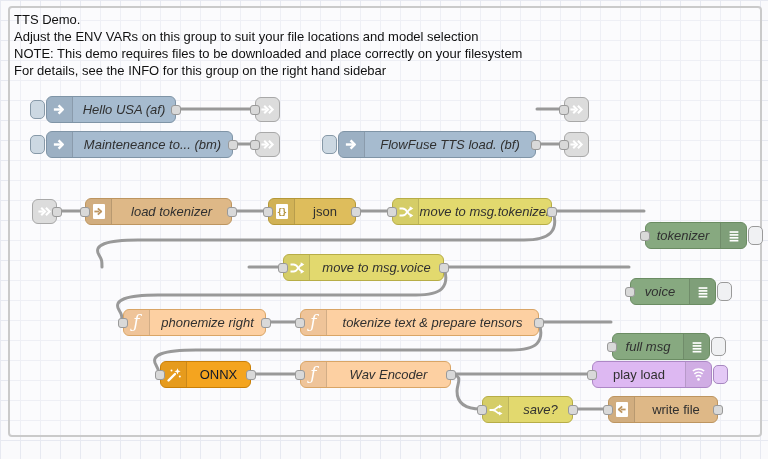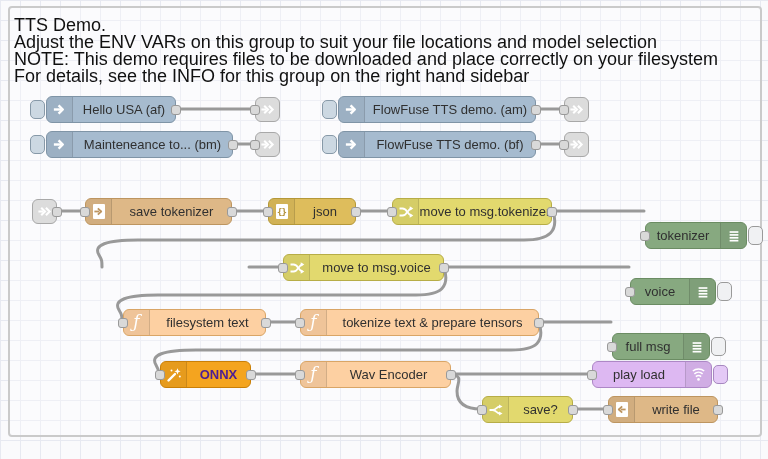--- a/index.html
+++ b/index.html
@@ -14,33 +14,33 @@
       linear-gradient(90deg, #e7e9f1 1px, transparent 1px);
     background-size: 20px 20px;
   }
 
   .group-box {
     position: absolute; left: 8px; top: 6px; width: 754px; height: 431px;
     border: 2px solid #cacaca; border-radius: 4px;
     background: rgba(255,255,255,0.30);
   }
 
-  .group-label { position: absolute; left: 14px; top: 17px; font-size: 18px; line-height: 17px; color: #101010; }
+  .group-label { position: absolute; left: 14px; top: 11px; font-size: 13px; line-height: 17px; color: #101010; }
 
   .wires { position: absolute; left: 0; top: 0; z-index: 1; }
   .wires path { stroke: #999999; stroke-width: 3; fill: none; stroke-linecap: round; stroke-linejoin: round; }
 
   .node {
     position: absolute; height: 27px; z-index: 2;
     display: flex; align-items: stretch;
     border-radius: 6px; border: 1px solid;
     font-size: 13px; color: #303030;
   }
   .node .label { flex: 1; display: flex; align-items: center; justify-content: center; padding: 0 5px; white-space: nowrap; overflow: hidden; }
-  .node .label.it { }
+  .node .label.it { font-style: italic; }
 
   .icon-box {
     width: 26px; display: flex; align-items: center; justify-content: center;
     background: rgba(0,0,0,0.055);
   }
   .icon-box.left  { border-right: 1px solid rgba(0,0,0,0.12); border-radius: 5px 0 0 5px; }
   .icon-box.right { border-left: 1px solid rgba(0,0,0,0.12); border-radius: 0 5px 5px 0; }
 
   .port {
     position: absolute; width: 10px; height: 10px; top: 50%; transform: translateY(-50%);
@@ -61,21 +61,21 @@
   
   .n-inject { background: #a6bbcf; border-color: #7f94a6; }
   .n-link   { background: #dcdcdc; border-color: #a8a8a8; width: 25px; height: 25px; }
   .n-link .icon-box { width: 100%; background: transparent; border: none; }
   .n-file   { background: #deb887; border-color: #bd9560; }
   .n-json   { background: #debd5c; border-color: #b59838; }
   .n-change { background: #e2d96e; border-color: #b7ad47; }
   .n-switch { background: #e2d96e; border-color: #b7ad47; }
   .n-debug  { background: #87a980; border-color: #6b8c63; margin-top: 24px; }
   .n-func   { background: #fdd0a2; border-color: #d9a566; }
-  .n-onnx   { background: #f4a41f; border-color: #c97f07; color: #4c1d95; font-weight: bold; }
+  .n-onnx   { background: #f4a41f; border-color: #c97f07; color: #0f172a; }
   .n-play   { background: #ddb8f2; border-color: #ad87c6; }
 
   .page-icon {
     width: 12px; height: 15px; background: #fff; border-radius: 1px;
     display: flex; align-items: center; justify-content: center; position: relative;
   }
   .page-icon .brace { font-size: 9px; font-weight: bold; color: #b2913a; font-family: "DejaVu Sans Mono", monospace; letter-spacing: -1px; }
 
   .f-glyph { font-family: "DejaVu Serif", serif; font-style: italic; font-size: 17px; color: #fff; line-height: 1; margin-top: -2px; }
 </style>
@@ -152,51 +152,40 @@
     <span class="icon-box">
       <svg width="15" height="15" viewBox="0 0 16 16" fill="none" stroke="#fff" stroke-width="2.2">
           <path d="M1.5 8h5"></path>
           <path d="M4.5 4l4 4-4 4"></path>
           <path d="M9.5 4l4 4-4 4"></path>
         </svg>
     </span>
     <span class="port in"></span>
   </div>
 
-  <div class="node n-inject" style="left:338px;top:96px;width:198px">
+  <div class="node n-link" style="left:564px;top:97px">
+    <span class="icon-box">
+      <svg width="15" height="15" viewBox="0 0 16 16" fill="none" stroke="#fff" stroke-width="2.2">
+          <path d="M1.5 8h5"></path>
+          <path d="M4.5 4l4 4-4 4"></path>
+          <path d="M9.5 4l4 4-4 4"></path>
+        </svg>
+    </span>
+    <span class="port in"></span>
+  </div>
+
+  <div class="node n-inject" style="left:338px;top:131px;width:198px">
     <span class="side-btn left btn-inject"></span>
     <span class="icon-box left">
       <svg width="15" height="15" viewBox="0 0 16 16" fill="none" stroke="#fff" stroke-width="2.6">
           <path d="M2 8h8"></path>
           <path d="M7 3.5L11.5 8L7 12.5" stroke-linejoin="round"></path>
         </svg>
     </span>
-    <span class="label it">FlowFuse TTS demo. (am)</span>
-    <span class="port out"></span>
-  </div>
-  <div class="node n-link" style="left:564px;top:97px">
-    <span class="icon-box">
-      <svg width="15" height="15" viewBox="0 0 16 16" fill="none" stroke="#fff" stroke-width="2.2">
-          <path d="M1.5 8h5"></path>
-          <path d="M4.5 4l4 4-4 4"></path>
-          <path d="M9.5 4l4 4-4 4"></path>
-        </svg>
-    </span>
-    <span class="port in"></span>
-  </div>
-
-  <div class="node n-inject" style="left:338px;top:131px;width:198px">
-    <span class="side-btn left btn-inject"></span>
-    <span class="icon-box left">
-      <svg width="15" height="15" viewBox="0 0 16 16" fill="none" stroke="#fff" stroke-width="2.6">
-          <path d="M2 8h8"></path>
-          <path d="M7 3.5L11.5 8L7 12.5" stroke-linejoin="round"></path>
-        </svg>
-    </span>
-    <span class="label it">FlowFuse TTS demo. (bf)</span>
+    <span class="label it">FlowFuse TTS load. (bf)</span>
     <span class="port out"></span>
   </div>
   <div class="node n-link" style="left:564px;top:132px">
     <span class="icon-box">
       <svg width="15" height="15" viewBox="0 0 16 16" fill="none" stroke="#fff" stroke-width="2.2">
           <path d="M1.5 8h5"></path>
           <path d="M4.5 4l4 4-4 4"></path>
           <path d="M9.5 4l4 4-4 4"></path>
         </svg>
     </span>
@@ -216,21 +205,21 @@
 
   <div class="node n-file" style="left:85px;top:198px;width:147px">
     <span class="icon-box left">
       <span class="page-icon">
           <svg width="11" height="11" viewBox="0 0 16 16" fill="none" stroke="#bd9560" stroke-width="2.6">
             <path d="M2 8h7"></path>
             <path d="M7 3.5L12 8L7 12.5" stroke-linejoin="round"></path>
           </svg>
         </span>
     </span>
-    <span class="label it">save tokenizer</span>
+    <span class="label it">load tokenizer</span>
     <span class="port in"></span>
     <span class="port out"></span>
   </div>
 
   <div class="node n-json" style="left:268px;top:198px;width:88px">
     <span class="icon-box left">
       <span class="page-icon">
           <span class="brace">{}</span>
         </span>
     </span>
@@ -293,21 +282,21 @@
         </svg>
     </span>
     <span class="side-btn right btn-debug"></span>
     <span class="port in"></span>
   </div>
 
   <div class="node n-func" style="left:123px;top:309px;width:143px">
     <span class="icon-box left">
         <span class="f-glyph">ƒ</span>
       </span>
-    <span class="label it">filesystem text</span>
+    <span class="label it">phonemize right</span>
     <span class="port in"></span>
     <span class="port out"></span>
   </div>
 
   <div class="node n-func" style="left:300px;top:309px;width:239px">
     <span class="icon-box left">
         <span class="f-glyph">ƒ</span>
       </span>
     <span class="label it">tokenize text &amp; prepare tensors</span>
     <span class="port in"></span>

